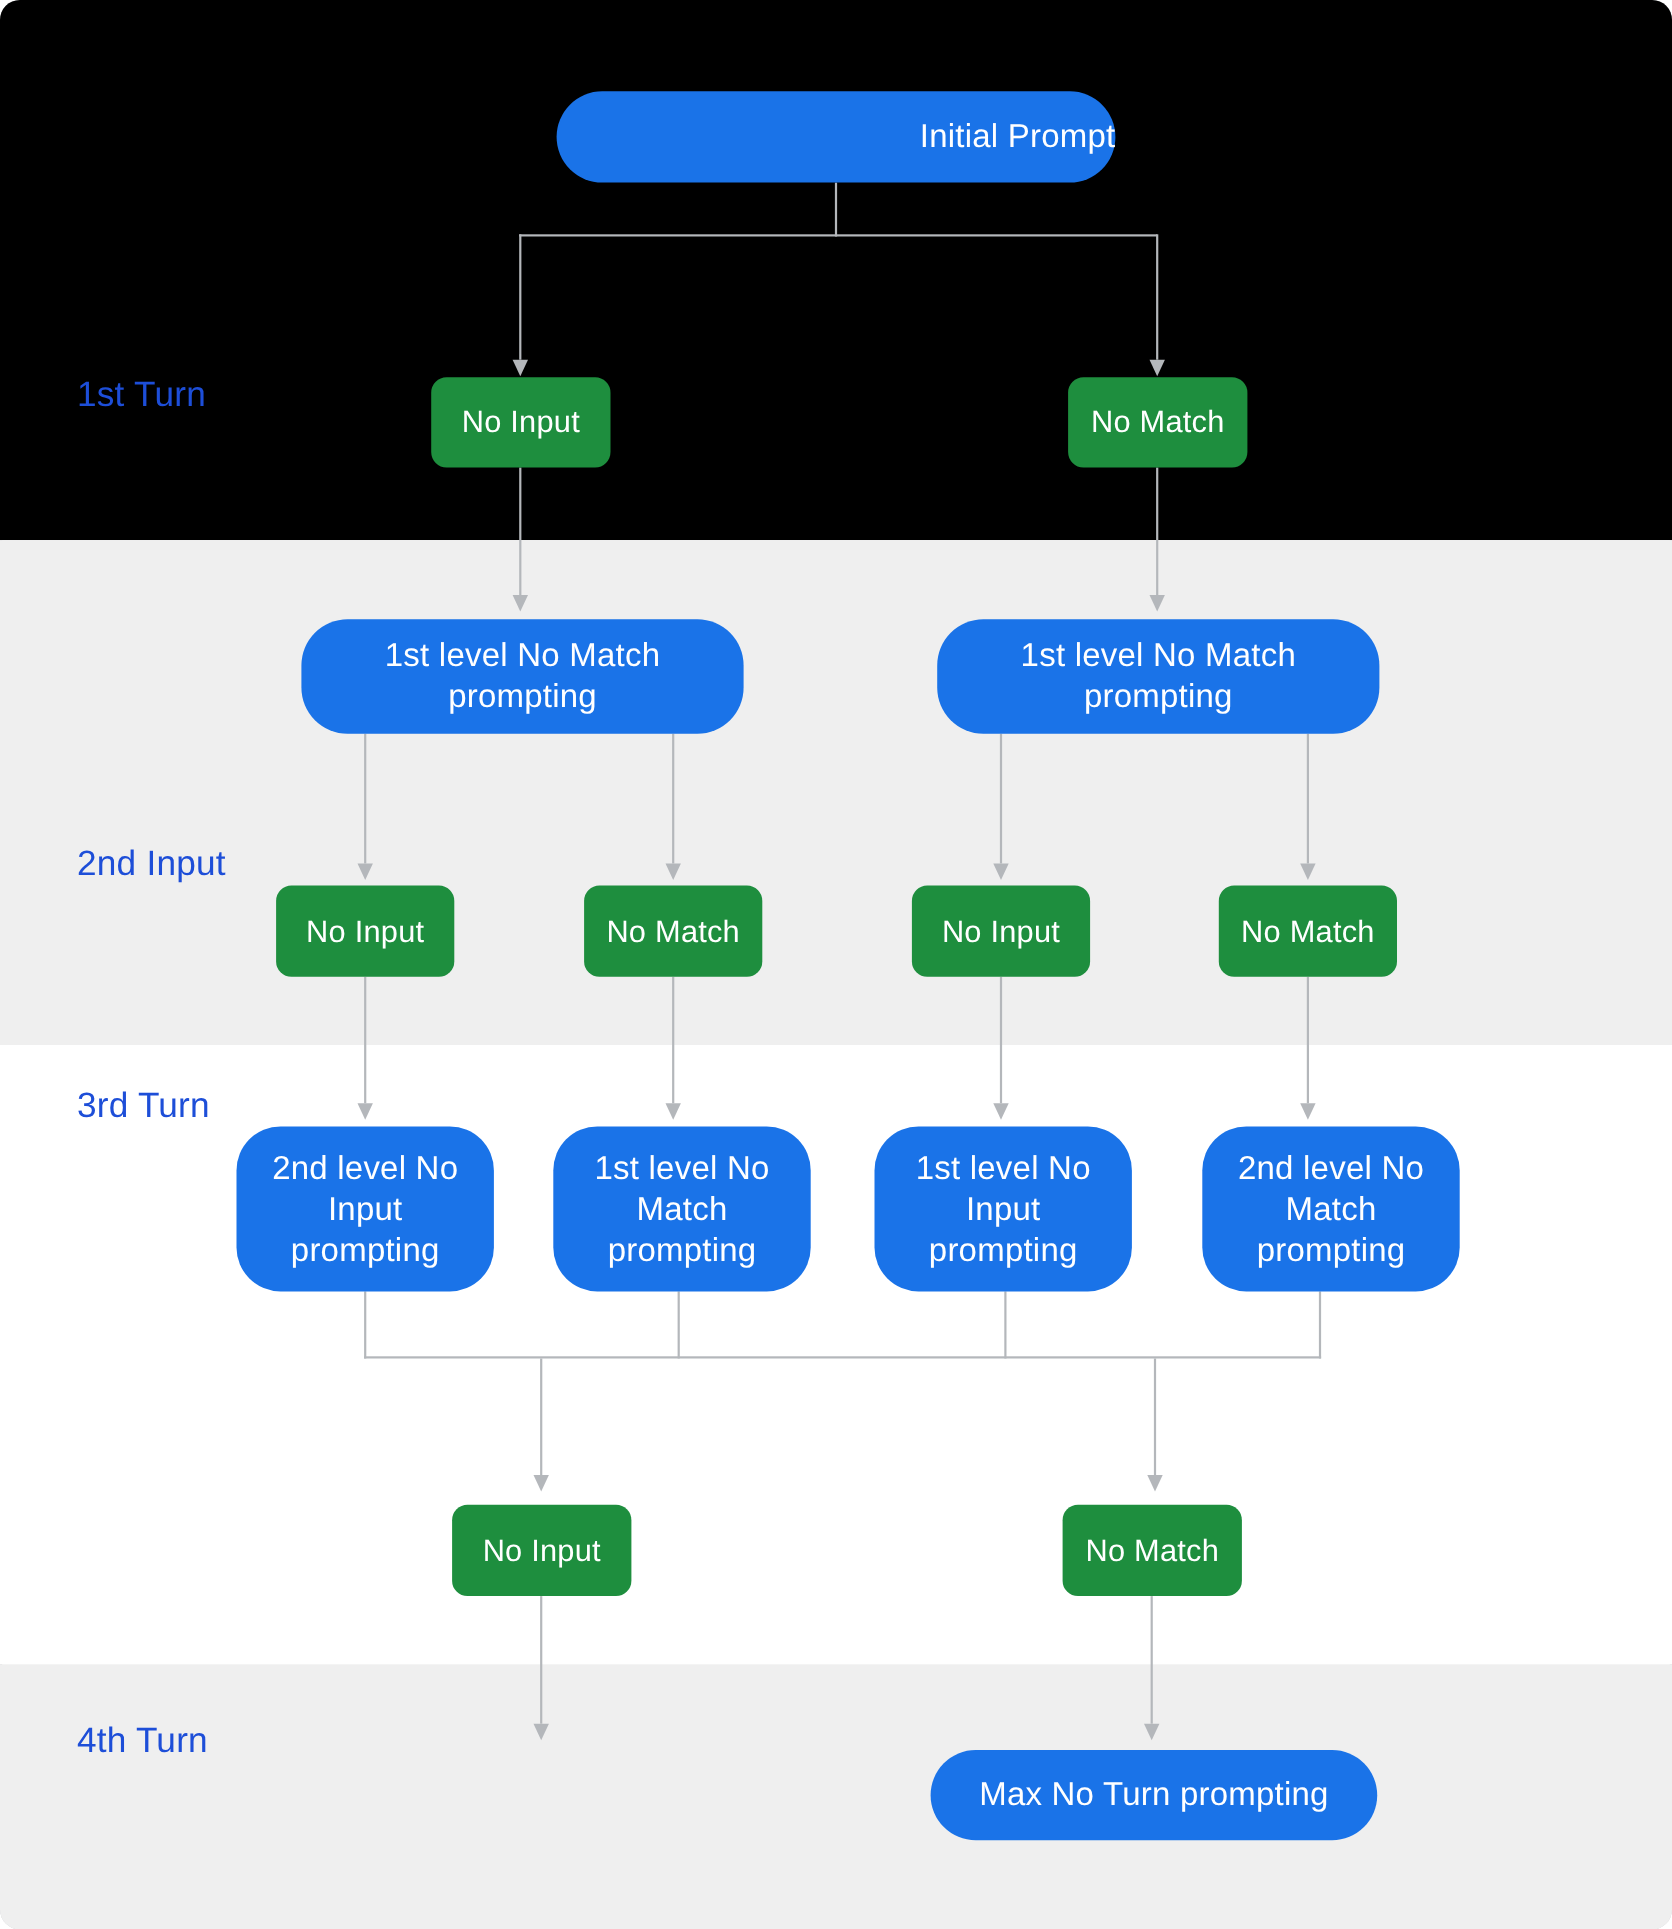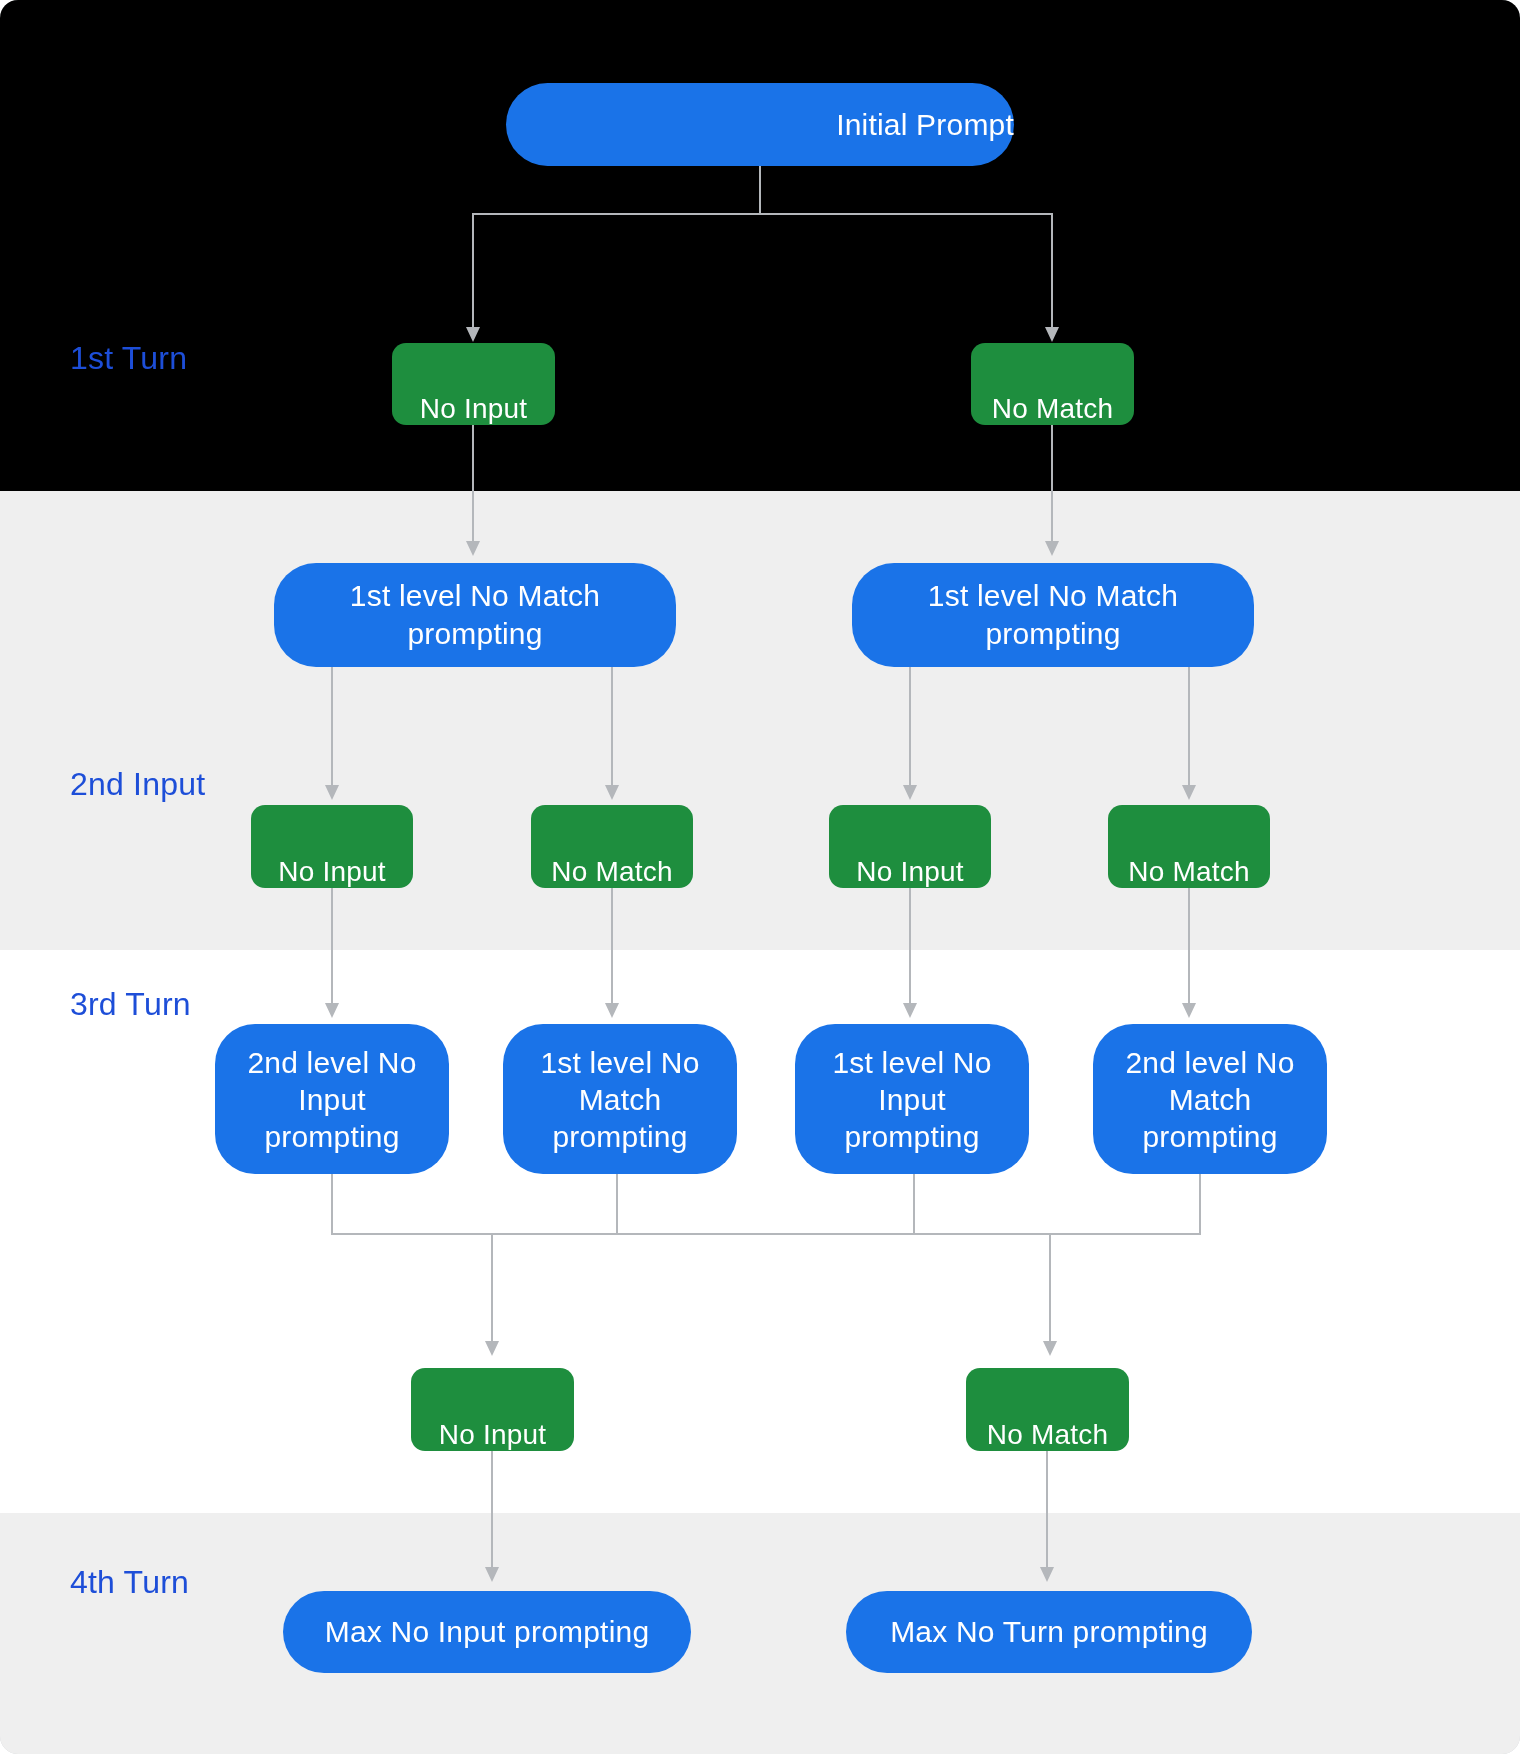--- a/index.html
+++ b/index.html
@@ -23,21 +23,21 @@
     font-size:32px;line-height:40px;font-weight:400;
     color:#1d4ed8;letter-spacing:.2px;
   }
   .node{
     position:absolute;display:flex;flex-direction:column;
     align-items:center;justify-content:center;
     text-align:center;color:#ffffff;font-weight:500;
     letter-spacing:.2px;box-sizing:border-box;
   }
   .blue{background:#1a73e8;}
-  .green{background:#1e8e3e;border-radius:14px;font-size:28px;justify-content:flex-end;}
+  .green{background:#1e8e3e;border-radius:14px;font-size:28px;}
   .pill{border-radius:42px;font-size:30px;}
   .rbox{border-radius:40px;font-size:30px;line-height:37px;}
   .two-line{font-size:30px;line-height:38px;}
   .node span{display:block;}
 
   .vline{position:absolute;width:2px;background:#b4b7bb;}
   .hline{position:absolute;height:2px;background:#b4b7bb;}
   .ahead{
     position:absolute;width:0;height:0;
     border-left:7px solid transparent;border-right:7px solid transparent;
@@ -159,20 +159,17 @@
     <span>prompting</span>
   </div>
 
   <div class="node green" style="left:411px;top:1368px;width:163px;height:83px;">
     <span>No Input</span>
   </div>
   <div class="node green" style="left:966px;top:1368px;width:163px;height:83px;">
     <span>No Match</span>
   </div>
 
-  <div class="node blue pill" style="left:283px;top:1591px;width:408px;height:82px;">
-    <span>Max No Input prompting</span>
-  </div>
   <div class="node blue pill" style="left:846px;top:1591px;width:406px;height:82px;">
     <span>Max No Turn prompting</span>
   </div>
 
 </div>
 
 </body></html>

